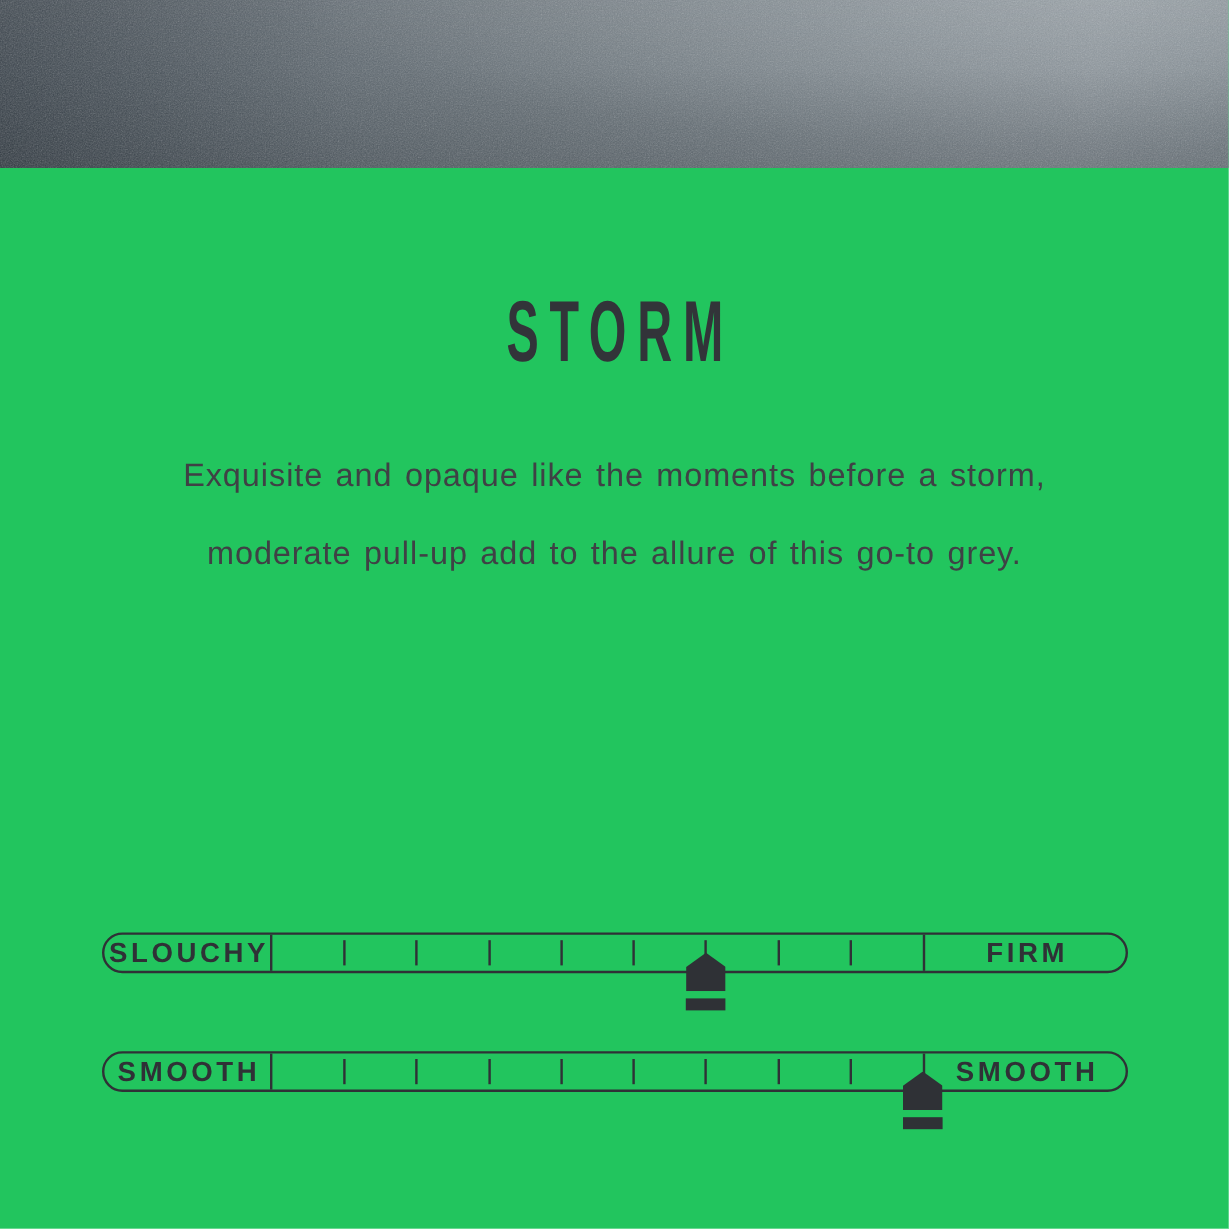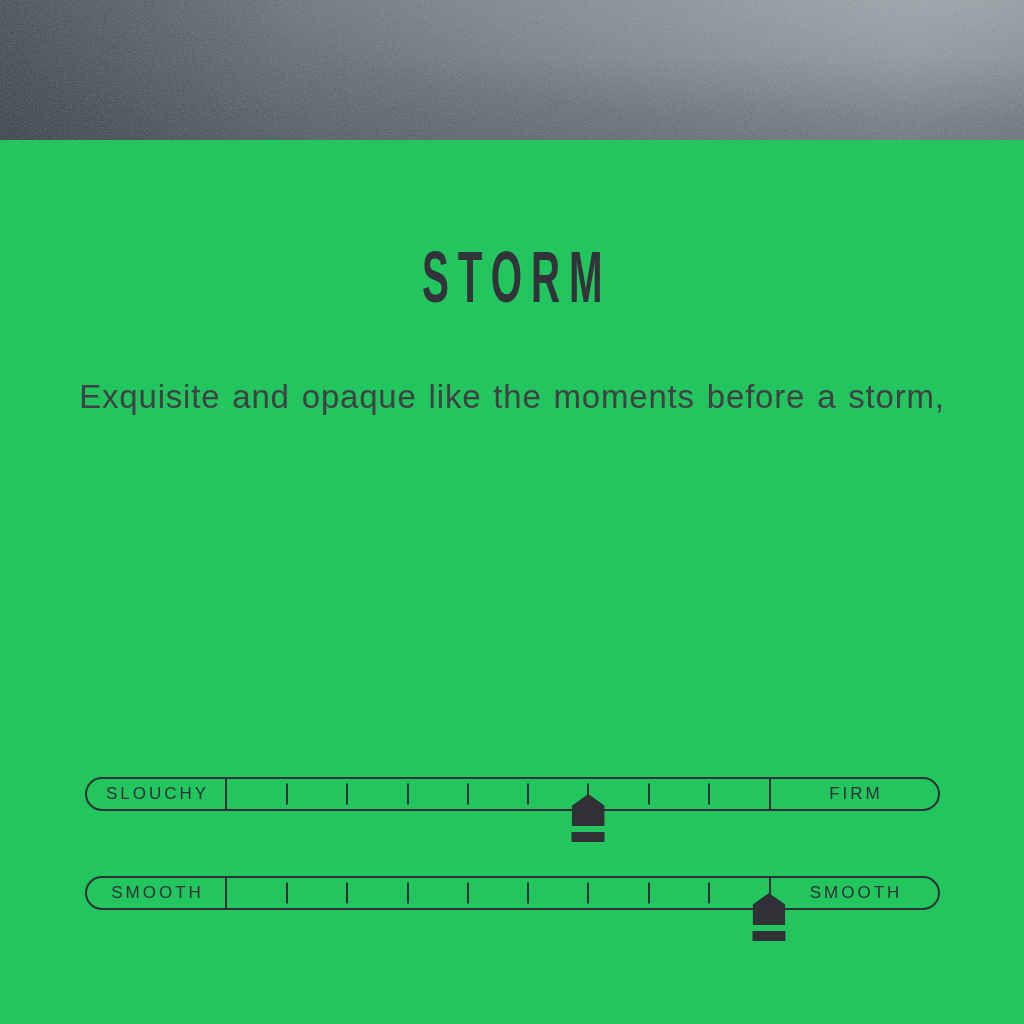--- a/index.html
+++ b/index.html
@@ -48,21 +48,21 @@
 
   
   .desc {
     position: absolute;
     top: 364px; left: 0;
     width: 100%;
     text-align: center;
   }
   .desc p {
     margin: 0;
-    font-size: 33px;
+    font-size: 27px;
     line-height: 65px;
     letter-spacing: 0.8px;
     word-spacing: 2px;
     color: #3f4145;
   }
 
   
   .slider {
     position: absolute;
     left: 85px;
@@ -80,22 +80,22 @@
   .cap {
     flex: 0 0 auto;
     display: flex;
     align-items: center;
     justify-content: center;
     box-sizing: border-box;
   }
   .cap-left  { width: 138px; }
   .cap-right { width: 167px; }
   .cap-label {
-    font-size: 17px;
-    font-weight: normal;
+    font-size: 23px;
+    font-weight: bold;
     letter-spacing: 3px;
     padding-left: 3px; 
     color: #2f3136;
     white-space: nowrap;
   }
 
   .track {
     position: relative;
     flex: 1 1 auto;
     box-sizing: border-box;
@@ -144,20 +144,21 @@
       <rect width="100%" height="100%" filter="url(#grain)"></rect>
     </svg>
   </div>
 
   <h1 class="title">
     <span>STORM</span>
   </h1>
 
   <div class="desc">
     <p>Exquisite and opaque like the moments before a storm,</p>
+    <p>moderate pull-up add to the allure of this go-to grey.</p>
   </div>
 
   <div class="slider slider-1">
     <div class="cap cap-left">
       <span class="cap-label">SLOUCHY</span>
     </div>
     <div class="track">
         <div class="tick" style="left: 11.1111%;"></div>
         <div class="tick" style="left: 22.2222%;"></div>
         <div class="tick" style="left: 33.3333%;"></div>

